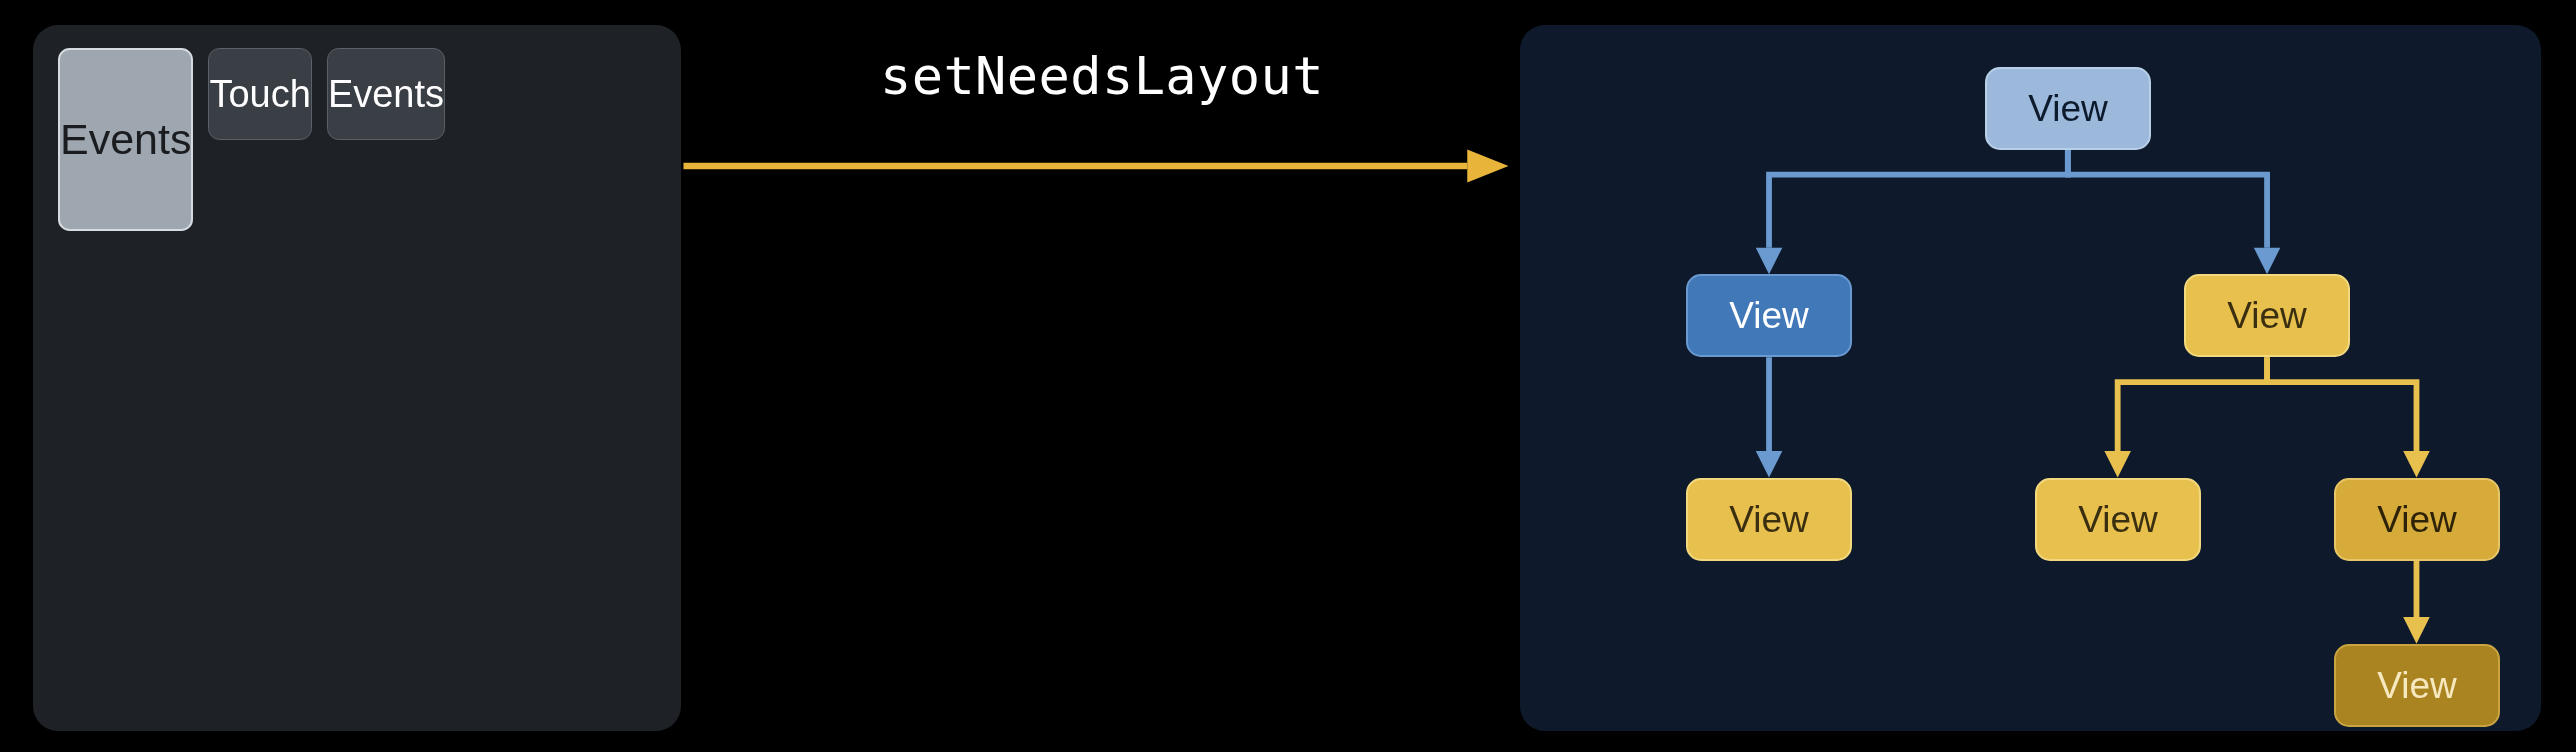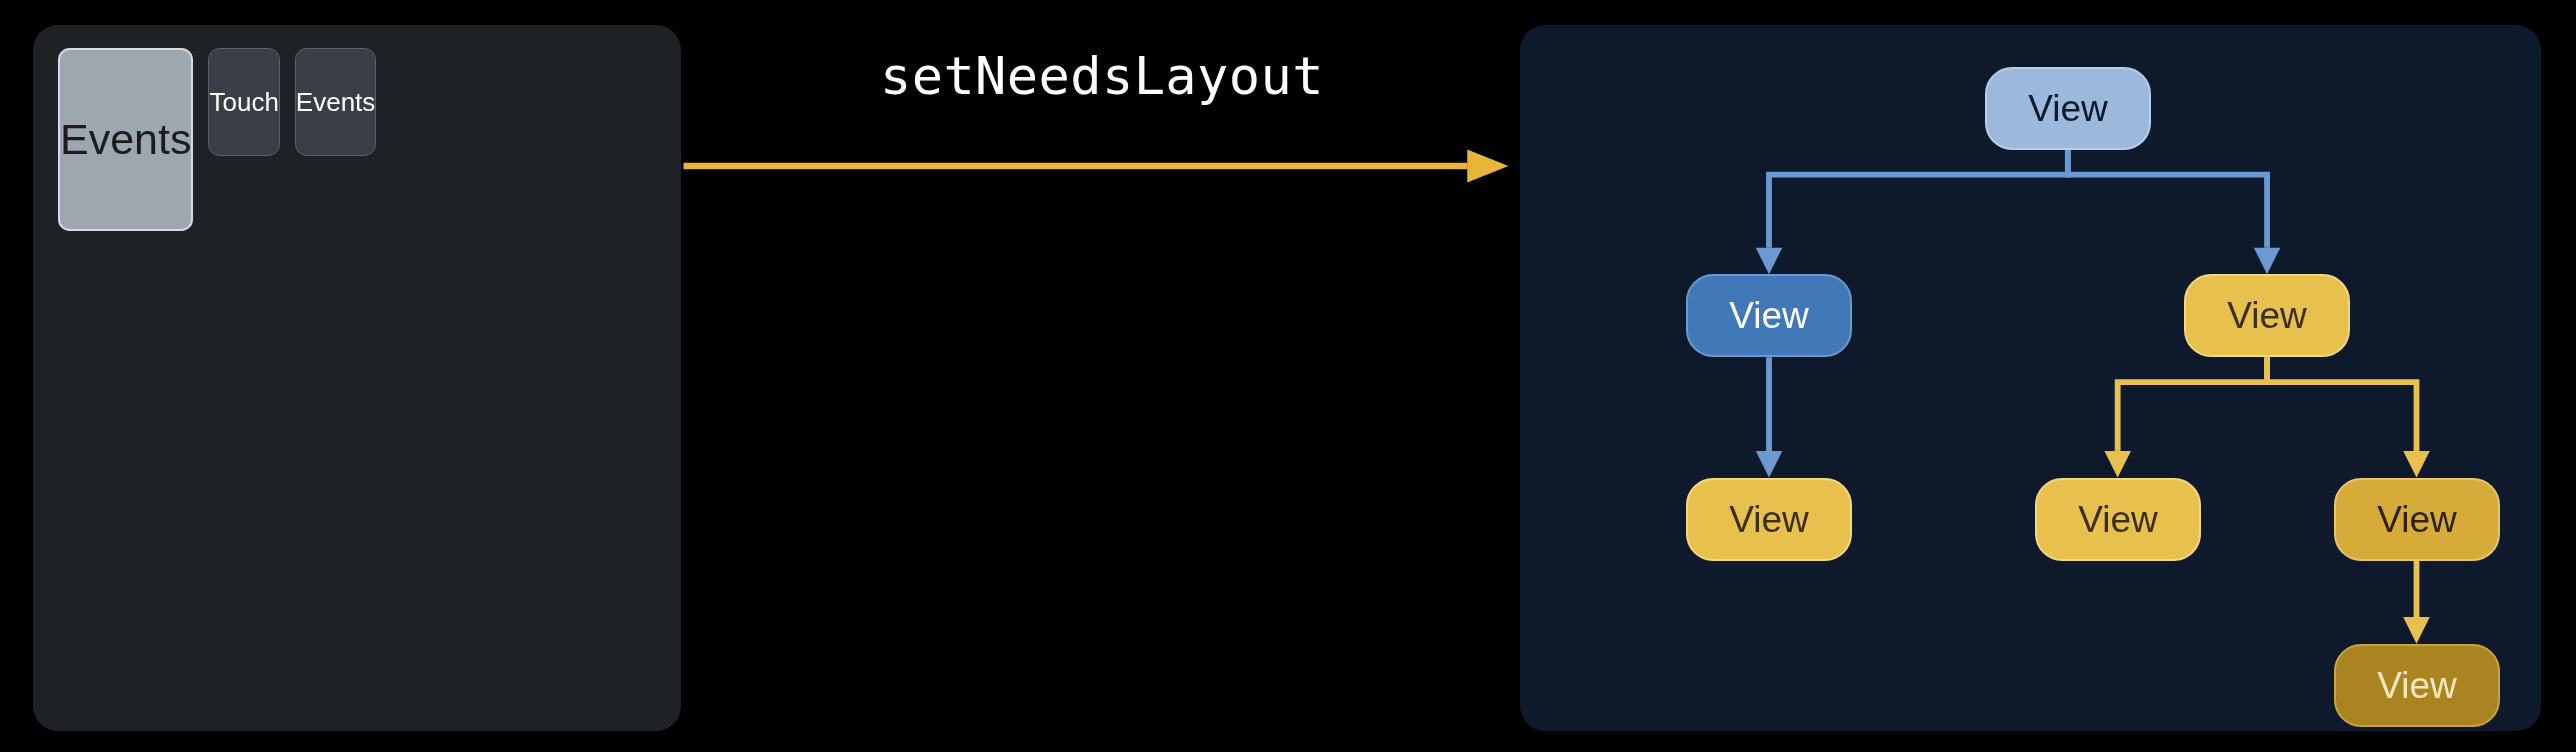--- a/index.html
+++ b/index.html
@@ -38,22 +38,22 @@
     background: #3a3f46;
     border: 1.7px solid #5b6169;
     border-radius: 11.6px;
     display: flex;
     align-items: center;
     justify-content: center;
     font-size: 43px;
     color: #fff;
   }
   .list-item.small {
-    height: 108px;
-    font-size: 26px;
+    height: 92px;
+    font-size: 38px;
   }
   .list-item.selected {
     background: #9ea6af;
     border: 2.5px solid #d6dbe1;
     color: #1a1c1f;
     font-weight: 500;
   }
 
   
   .arrow-label {
@@ -88,21 +88,21 @@
     top: 25px;
     width: 1021px;
     height: 706px;
     background: #0e1a2c;
     border-radius: 25px;
   }
   .node {
     position: absolute;
     width: 166px;
     height: 83px;
-    border-radius: 27px;
+    border-radius: 15px;
     display: flex;
     align-items: center;
     justify-content: center;
     font-size: 37px;
     font-weight: 500;
     border: 2.5px solid transparent;
   }
   .node.light-blue { background: #9cb9dc; color: #0d1a2c; border-color: #b8cfe8; }
   .node.blue       { background: #4178b8; color: #fff;    border-color: #6a9ad0; }
   .node.yellow     { background: #e8c04e; color: #3a2f10; border-color: #f3d97e; }

